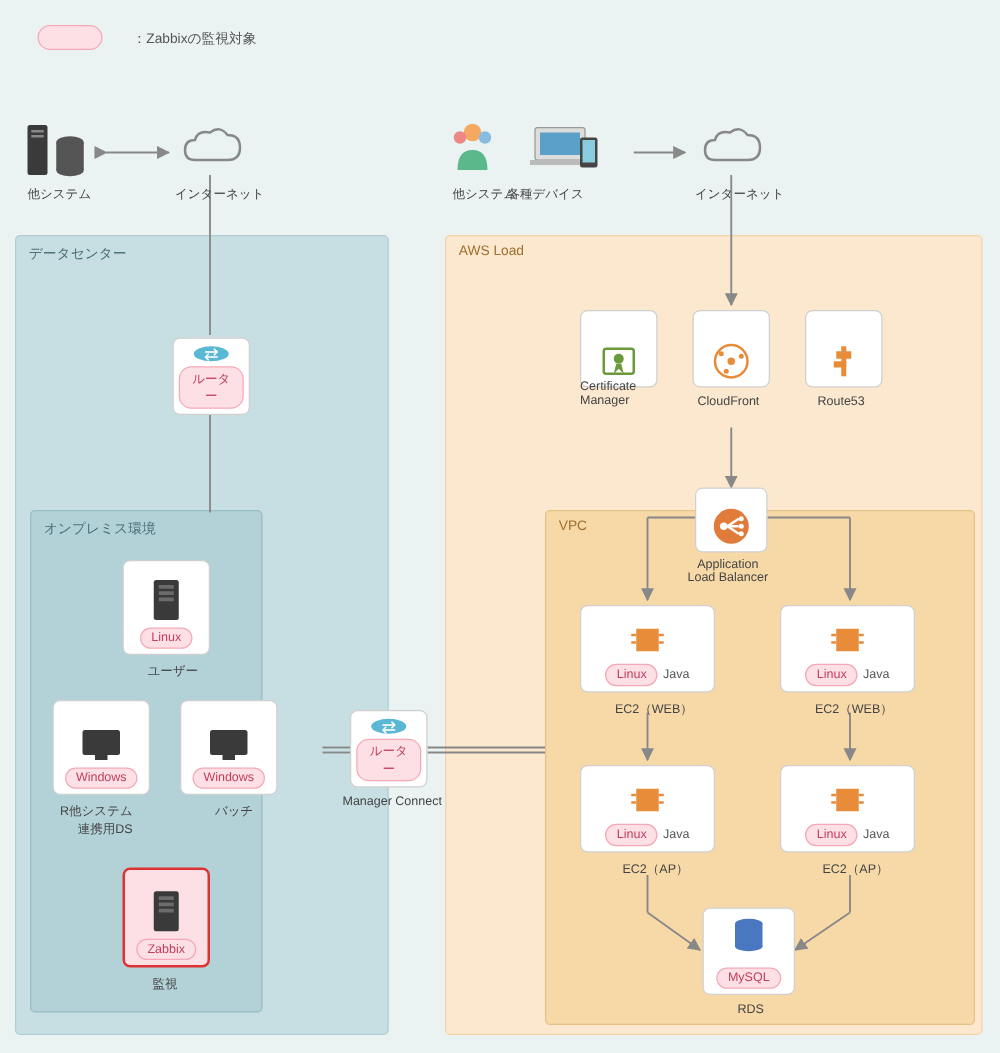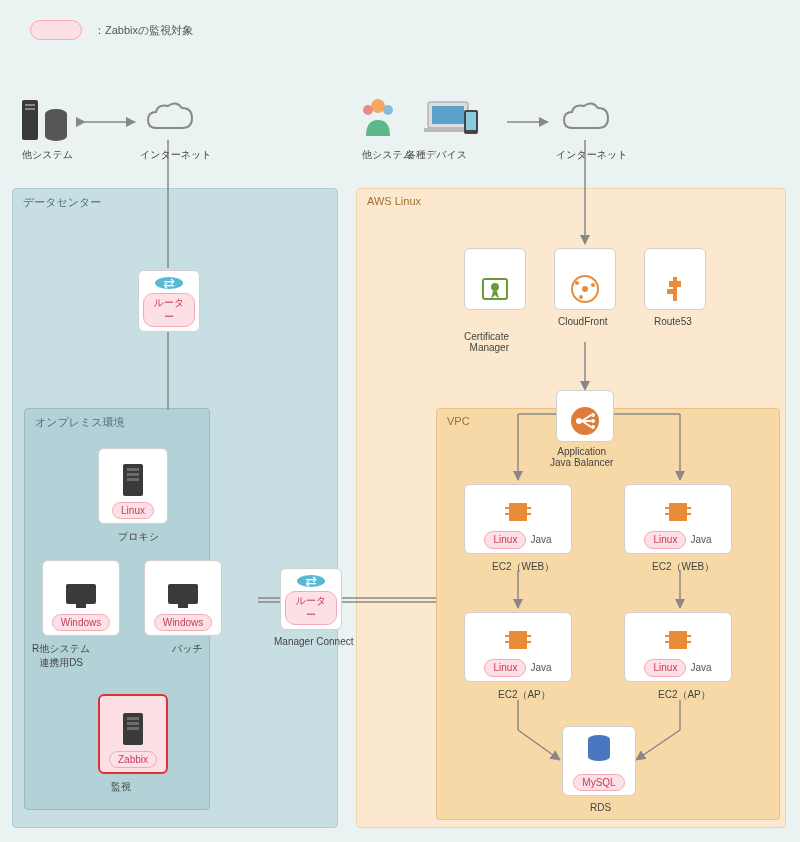--- a/index.html
+++ b/index.html
@@ -1,24 +1,24 @@
 <!DOCTYPE html>
 <html><head>
 <meta charset="utf-8">
 <style>
 *{box-sizing:border-box;margin:0;padding:0;font-family:sans-serif}
 body{background:#eaf3f2;width:800px;height:842px;position:relative;font-size:11px;color:#555}
-.legend{position:absolute;top:20px;left:30px;display:flex;align-items:center;gap:12px}
+.legend{position:absolute;top:20px;left:30px;display:flex;align-items:center;gap:24px}
 .legend-swatch{width:52px;height:20px;background:#fce0e5;border:1px solid #f5a9b8;border-radius:11px}
 .node-box{background:#fff;border:1px solid #d0d0d0;border-radius:6px;padding:6px 4px 4px;display:flex;flex-direction:column;align-items:center;justify-content:flex-end;position:absolute}
 .node-label{font-size:10px;color:#444;text-align:center;margin-top:2px;position:absolute}
 .pill{background:#fce0e5;border:1px solid #f5a9b8;border-radius:10px;padding:2px 8px;font-size:10px;color:#c23d5a;text-align:center;min-width:42px}
 .zone{position:absolute;border-radius:4px}
 .zone-title{position:absolute;top:6px;left:10px;font-size:11px;color:#49707a}
-.datacenter{left:12px;top:188px;width:326px;height:640px;background:#c7dfe3;border:1px solid #b0cdd3}
+.datacenter{left:12px;top:188px;width:299px;height:640px;background:#c7dfe3;border:1px solid #b0cdd3}
 .onprem{left:24px;top:408px;width:186px;height:402px;background:#b3d2d8;border:1px solid #96bcc4}
 .aws{left:356px;top:188px;width:430px;height:640px;background:#fbe8ce;border:1px solid #f0d4a8}
 .aws .zone-title{color:#a07030}
 .vpc{left:436px;top:408px;width:344px;height:412px;background:#f7d9a8;border:1px solid #e6c286}
 .vpc .zone-title{color:#a07030}
 svg.arrows{position:absolute;top:0;left:0;width:800px;height:842px;pointer-events:none}
 .server-icon{width:20px;height:32px;background:#3a3a3a;border-radius:2px;position:relative}
 .server-icon::before{content:"";position:absolute;top:4px;left:4px;right:4px;height:3px;background:#6b6b6b;box-shadow:0 5px 0 #6b6b6b,0 10px 0 #6b6b6b}
 .router-icon{width:28px;height:28px;background:#5bb8d4;border-radius:50%;position:relative}
 .router-icon::before{content:"⇄";position:absolute;top:50%;left:50%;transform:translate(-50%,-50%);color:#fff;font-size:14px}
@@ -31,21 +31,21 @@
   <span>：Zabbixの監視対象</span>
 </div>
 
 <div class="zone datacenter">
   <div class="zone-title">データセンター</div>
 </div>
 <div class="zone onprem">
   <div class="zone-title">オンプレミス環境</div>
 </div>
 <div class="zone aws">
-  <div class="zone-title">AWS Linux</div>
+  <div class="zone-title">AWS Load</div>
 </div>
 <div class="zone vpc">
   <div class="zone-title">VPC</div>
 </div>
 
 <svg class="arrows">
   <defs>
     <marker id="ah" viewBox="0 0 10 10" refX="9" refY="5" markerWidth="7" markerHeight="7" orient="auto">
         <path d="M0 0L10 5L0 10z" fill="#888"></path>
       </marker>
@@ -126,61 +126,61 @@
 
 <div class="node-box" style="left:138px;top:270px;width:62px;height:62px">
   <div class="router-icon"></div>
   <div class="pill" style="margin-top:4px">ルーター</div>
 </div>
 
 <div class="node-box" style="left:98px;top:448px;width:70px;height:76px">
   <div class="server-icon"></div>
   <div class="pill" style="margin-top:6px">Linux</div>
 </div>
-<div class="node-label" style="left:118px;top:528px">プロキシ</div>
+<div class="node-label" style="left:118px;top:528px">ユーザー</div>
 
 <div class="node-box" style="left:42px;top:560px;width:78px;height:76px">
   <svg width="34" height="28">
       <rect x="2" y="2" width="30" height="20" rx="2" fill="#3a3a3a"></rect>
       <rect x="12" y="22" width="10" height="4" fill="#3a3a3a"></rect>
     </svg>
   <div class="pill" style="margin-top:4px">Windows</div>
 </div>
-<div class="node-label" style="left:32px;top:640px;white-space:pre;text-align:center">R他システム
+<div class="node-label" style="left:48px;top:640px;white-space:pre;text-align:right">R他システム
 連携用DS</div>
 
 <div class="node-box" style="left:144px;top:560px;width:78px;height:76px">
   <svg width="34" height="28">
       <rect x="2" y="2" width="30" height="20" rx="2" fill="#3a3a3a"></rect>
       <rect x="12" y="22" width="10" height="4" fill="#3a3a3a"></rect>
     </svg>
   <div class="pill" style="margin-top:4px">Windows</div>
 </div>
 <div class="node-label" style="left:172px;top:640px">バッチ</div>
 
 <div class="node-box" style="left:98px;top:694px;width:70px;height:80px;border:2px solid #d33;background:#fce0e5">
   <div class="server-icon"></div>
   <div class="pill" style="margin-top:6px">Zabbix</div>
 </div>
-<div class="node-label" style="left:111px;top:778px">監視</div>
+<div class="node-label" style="left:122px;top:778px">監視</div>
 
 <div class="node-box" style="left:280px;top:568px;width:62px;height:62px">
   <div class="router-icon"></div>
   <div class="pill" style="margin-top:4px">ルーター</div>
 </div>
 <div class="node-label" style="left:274px;top:634px">Manager Connect</div>
 
 <div class="node-box" style="left:464px;top:248px;width:62px;height:62px">
   <svg width="32" height="32">
       <rect x="4" y="6" width="24" height="20" rx="2" fill="none" stroke="#6a9a3a" stroke-width="2"></rect>
       <circle cx="16" cy="14" r="4" fill="#6a9a3a"></circle>
       <path d="M14 18 L12 26 L16 22 L20 26 L18 18" fill="#6a9a3a"></path>
     </svg>
 </div>
-<div class="node-label" style="left:464px;top:329px;white-space:pre;text-align:right">Certificate
+<div class="node-label" style="left:464px;top:302px;white-space:pre;text-align:left">Certificate
 Manager</div>
 
 <div class="node-box" style="left:554px;top:248px;width:62px;height:62px">
   <svg width="32" height="32">
       <circle cx="16" cy="16" r="13" fill="none" stroke="#e88c3a" stroke-width="2"></circle>
       <circle cx="16" cy="16" r="3" fill="#e88c3a"></circle>
       <circle cx="8" cy="10" r="2" fill="#e88c3a"></circle>
       <circle cx="24" cy="12" r="2" fill="#e88c3a"></circle>
       <circle cx="12" cy="24" r="2" fill="#e88c3a"></circle>
     </svg>
@@ -202,21 +202,21 @@
       <circle cx="10" cy="16" r="3" fill="#fff"></circle>
       <line x1="13" y1="16" x2="22" y2="10" stroke="#fff" stroke-width="2"></line>
       <line x1="13" y1="16" x2="22" y2="16" stroke="#fff" stroke-width="2"></line>
       <line x1="13" y1="16" x2="22" y2="22" stroke="#fff" stroke-width="2"></line>
       <circle cx="24" cy="10" r="2" fill="#fff"></circle>
       <circle cx="24" cy="16" r="2" fill="#fff"></circle>
       <circle cx="24" cy="22" r="2" fill="#fff"></circle>
     </svg>
 </div>
 <div class="node-label" style="left:550px;top:444px;white-space:pre;text-align:center">Application
-Java Balancer</div>
+Load Balancer</div>
 
 <div class="node-box" style="left:464px;top:484px;width:108px;height:70px">
   <svg width="30" height="30">
       <rect x="6" y="6" width="18" height="18" fill="#e88c3a"></rect>
       <rect x="2" y="10" width="4" height="2" fill="#e88c3a"></rect>
       <rect x="2" y="16" width="4" height="2" fill="#e88c3a"></rect>
       <rect x="24" y="10" width="4" height="2" fill="#e88c3a"></rect>
       <rect x="24" y="16" width="4" height="2" fill="#e88c3a"></rect>
     </svg>
   <div style="display:flex;gap:4px;margin-top:4px">

